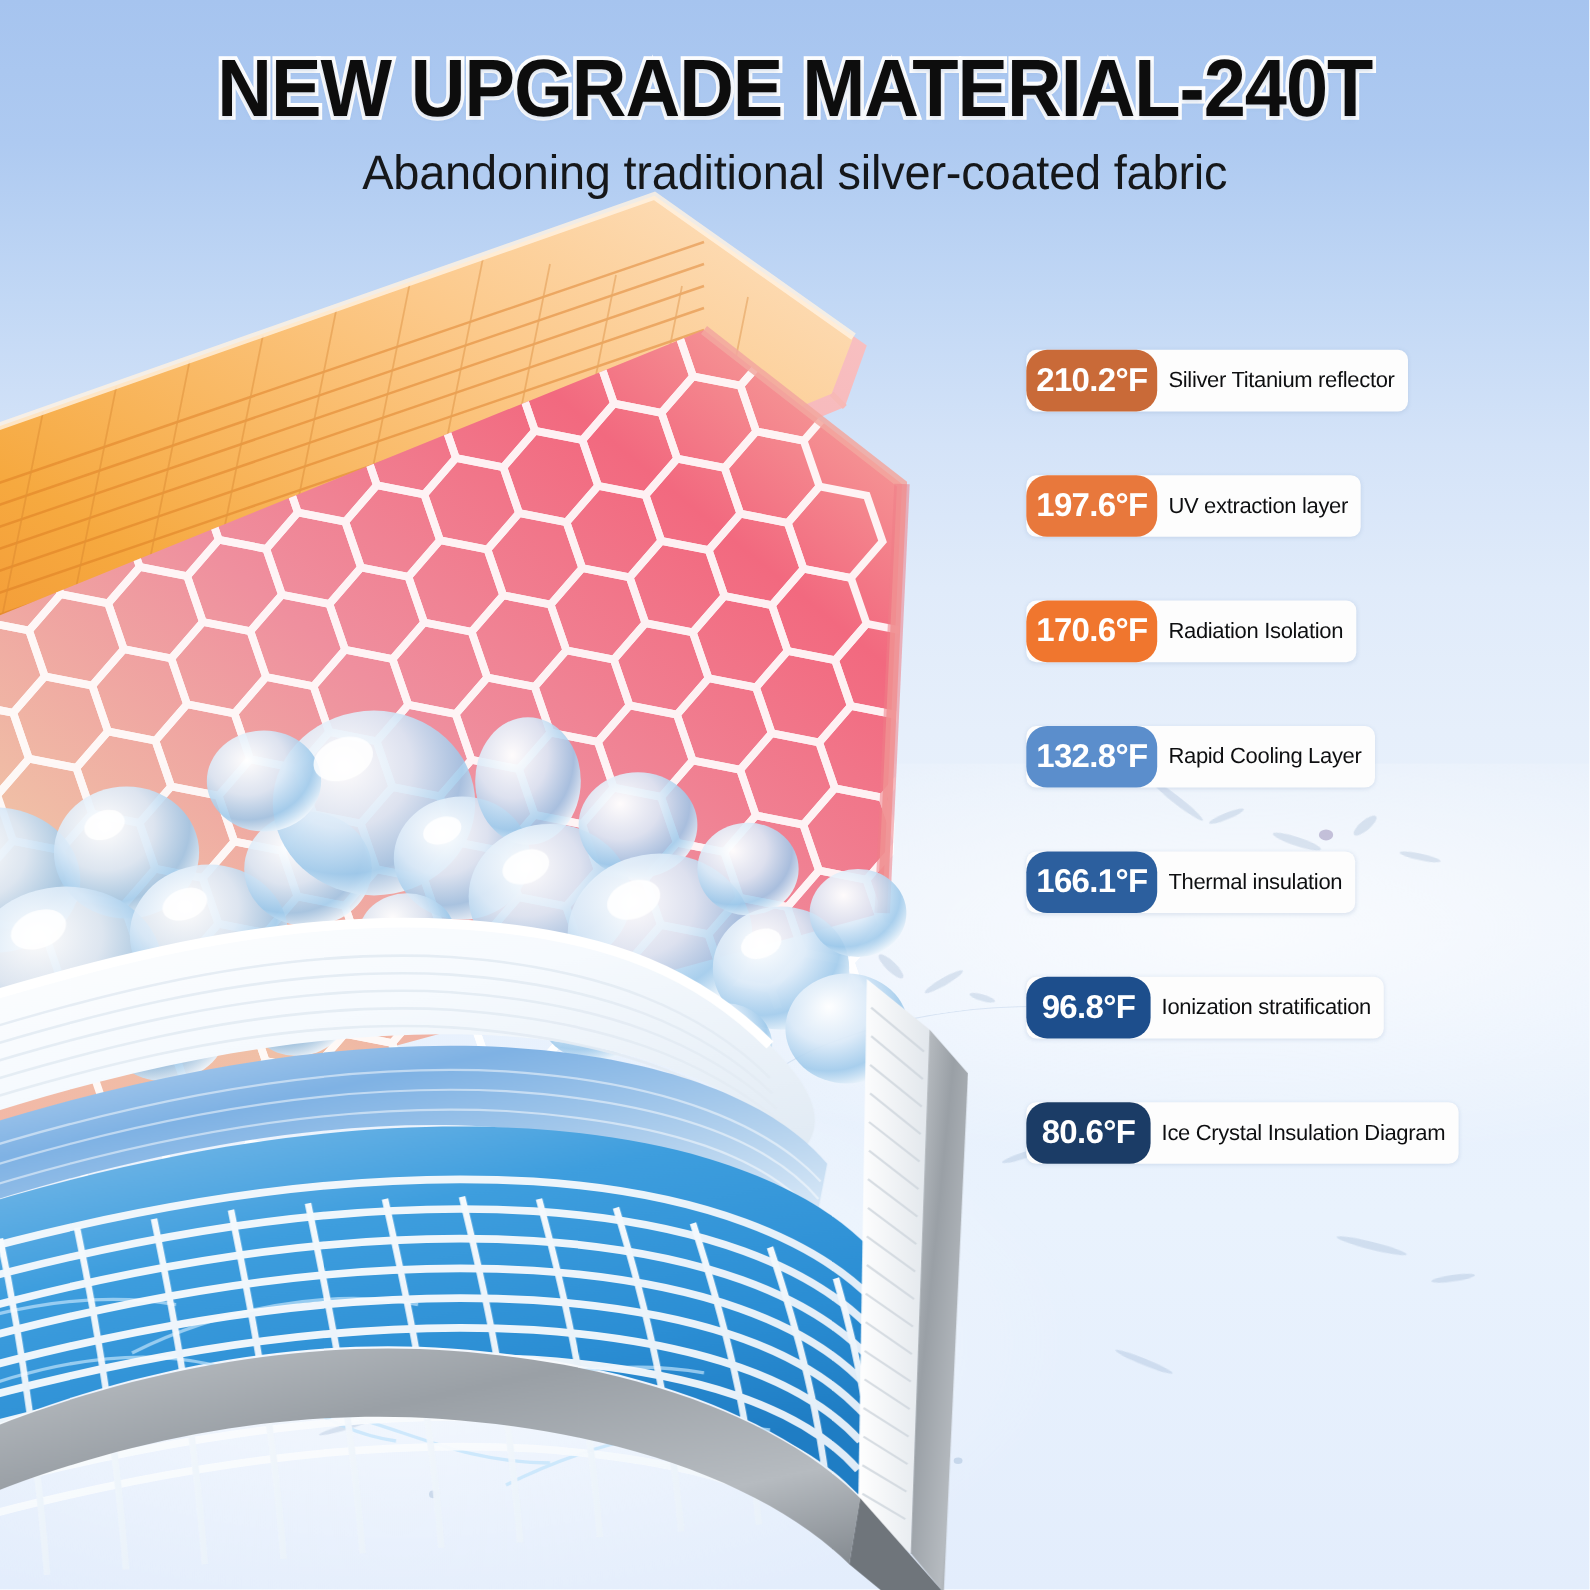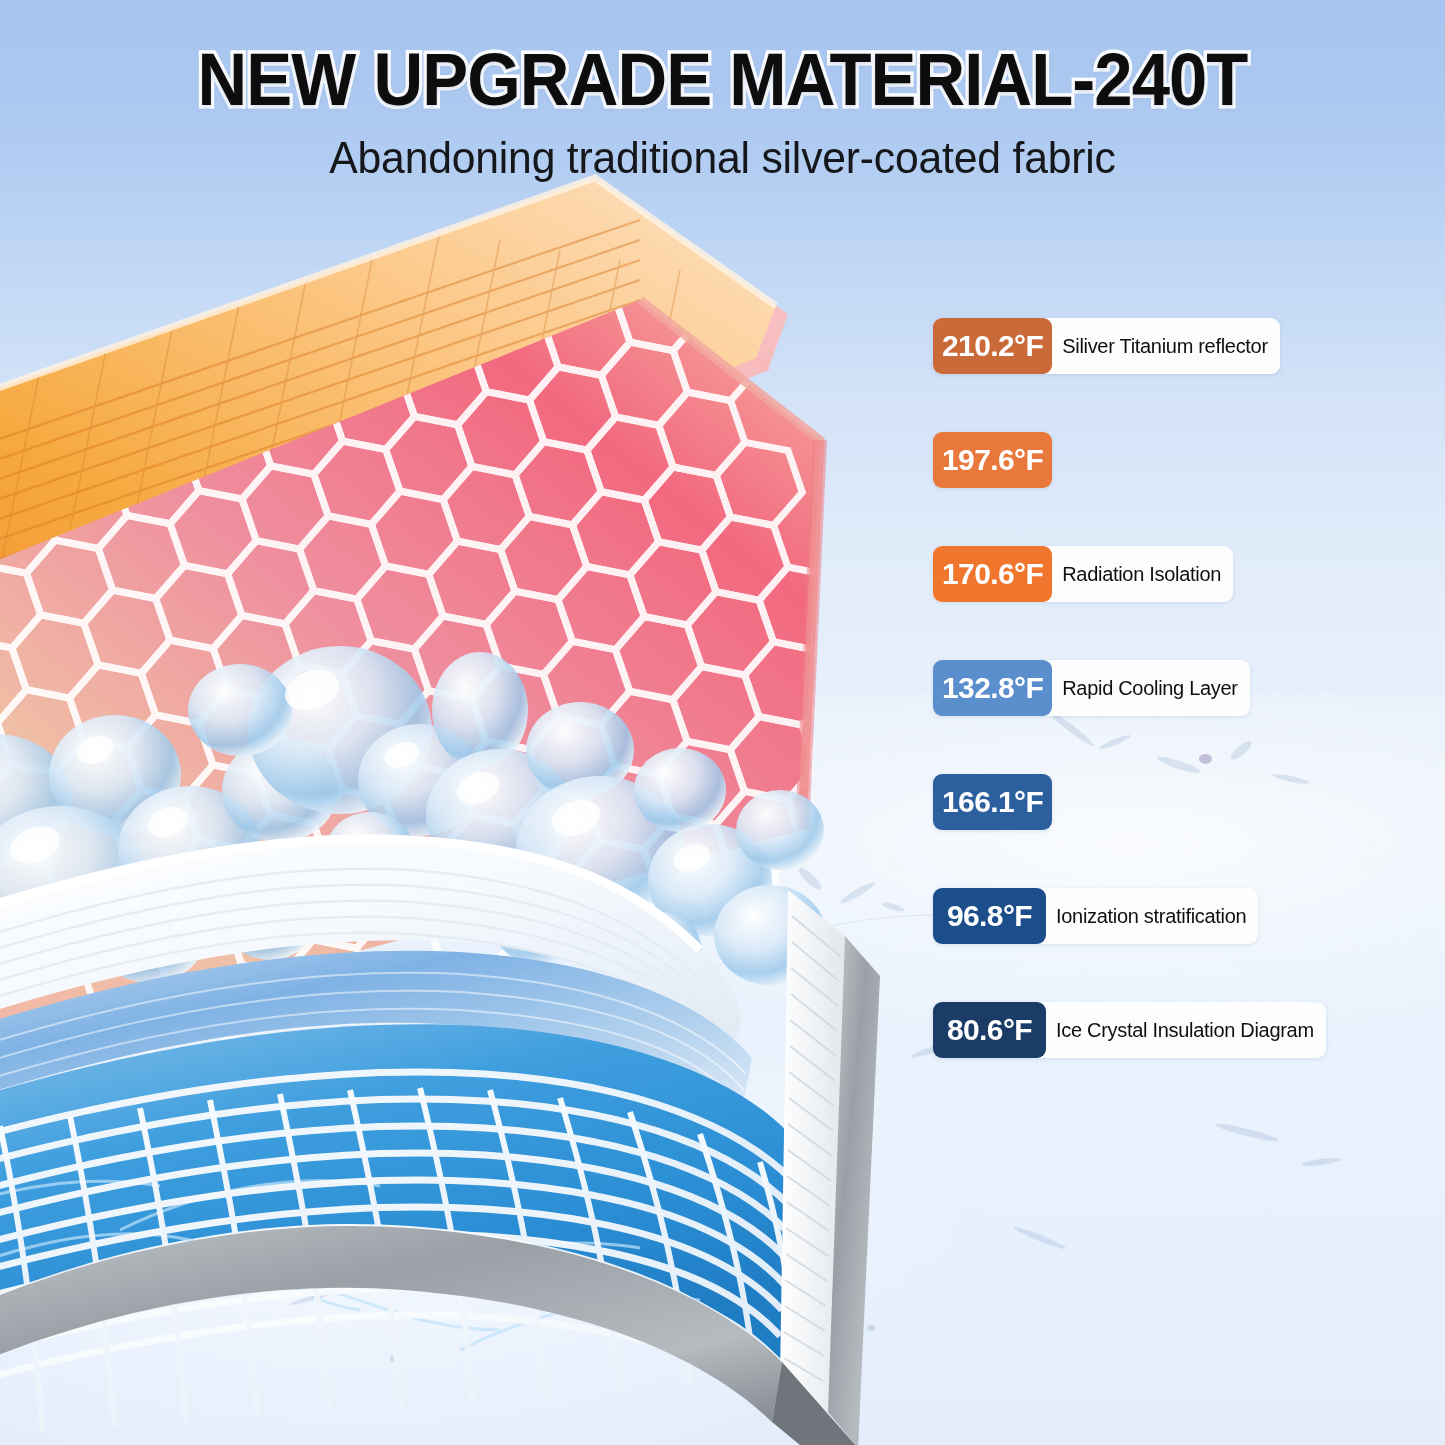--- a/index.html
+++ b/index.html
@@ -107,21 +107,21 @@
     background:#fdfdfd;
     border-radius:9px;
     box-shadow:0 1px 4px rgba(110,140,180,.20);
     z-index:1;
     width:100%;
   }
   .badge {
     position:relative; z-index:2;
     min-width:113px;
     display:flex; align-items:center; justify-content:center;
-    border-radius:9px;
+    border-radius:19px;
     color:#ffffff;
     font-weight:bold;
     font-size:30px;
     letter-spacing:-.6px;
     padding:0 9px;
     white-space:nowrap;
   }
   .lname {
     position:relative; z-index:2;
     display:flex; align-items:center;
@@ -449,38 +449,40 @@
 
     <div class="row">
       <div class="pill"></div>
       <div class="badge" style="background:#c96a38">210.2°F</div>
       <div class="lname">Siliver Titanium reflector</div>
     </div>
 
     <div class="row">
       <div class="pill"></div>
       <div class="badge" style="background:#e8783c">197.6°F</div>
+      <div class="lname">UV extraction layer</div>
     </div>
 
     <div class="row">
       <div class="pill"></div>
       <div class="badge" style="background:#f0762e">170.6°F</div>
       <div class="lname">Radiation Isolation</div>
     </div>
 
 
     <div class="row">
       <div class="pill"></div>
       <div class="badge" style="background:#5b8ecc">132.8°F</div>
       <div class="lname">Rapid Cooling Layer</div>
     </div>
 
     <div class="row">
       <div class="pill"></div>
       <div class="badge" style="background:#2c5f9e">166.1°F</div>
+      <div class="lname">Thermal insulation</div>
     </div>
 
     <div class="row">
       <div class="pill"></div>
       <div class="badge" style="background:#1d4e8c">96.8°F</div>
       <div class="lname">Ionization stratification</div>
     </div>
 
     <div class="row">
       <div class="pill"></div>

